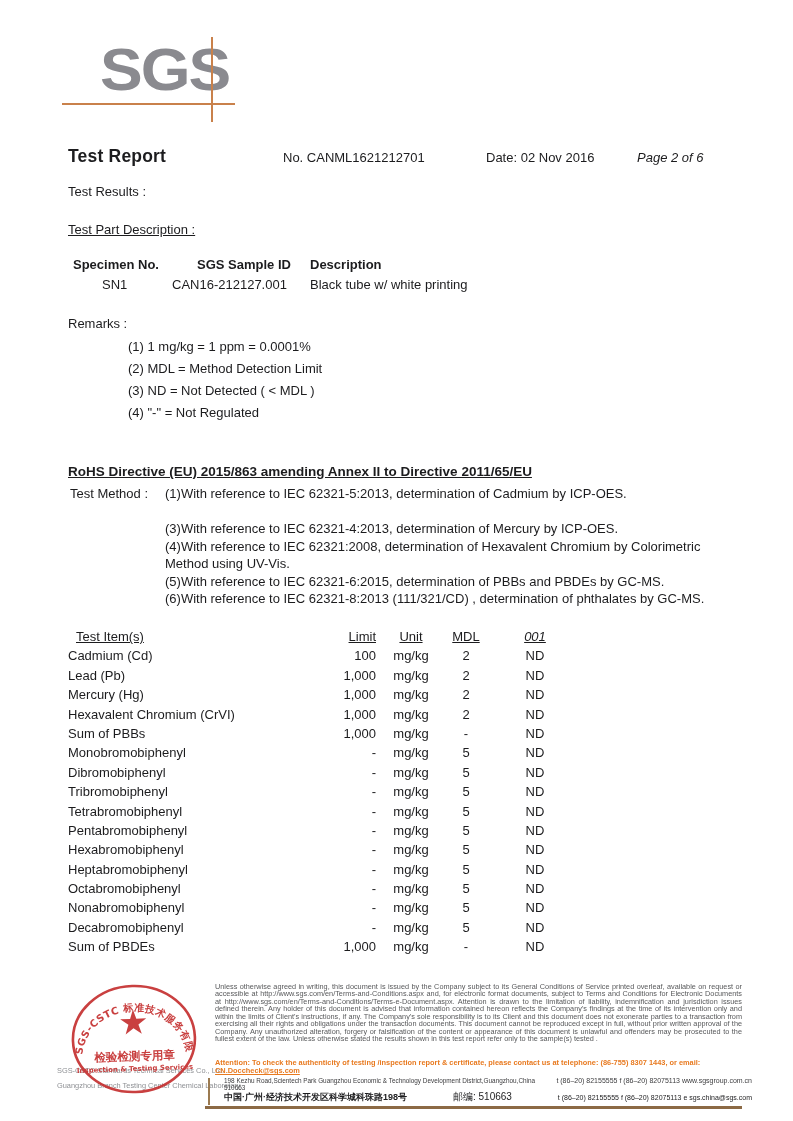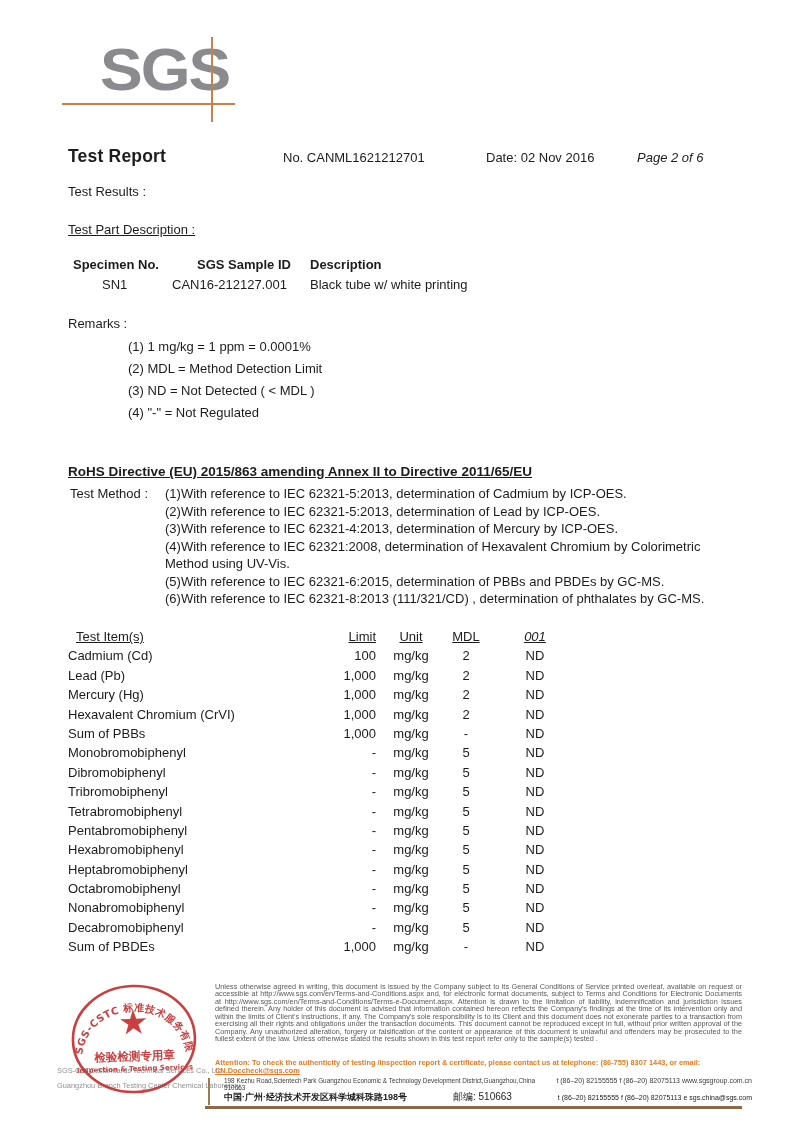--- a/index.html
+++ b/index.html
@@ -85,21 +85,20 @@
   <div class="abs" style="left:68px;top:316px;">Remarks :</div>
   <div class="abs remark" style="top:339px;">(1) 1 mg/kg = 1 ppm = 0.0001%</div>
   <div class="abs remark" style="top:361px;">(2) MDL = Method Detection Limit</div>
   <div class="abs remark" style="top:383px;">(3) ND = Not Detected ( &lt; MDL )</div>
   <div class="abs remark" style="top:405px;">(4) "-" = Not Regulated</div>
 
   <div class="abs bold underline" style="left:68px;top:464px;font-size:13.5px;">RoHS Directive (EU) 2015/863 amending Annex II to Directive 2011/65/EU</div>
 
   <div class="abs" style="left:70px;top:486px;">Test Method :</div>
   <div class="abs tm-line" style="top:486px;">(1)With reference to IEC 62321-5:2013, determination of Cadmium by ICP-OES.</div>
-  <div class="abs tm-line" style="top:503.5px;">(2)With reference to IEC 62321-5:2013, determination of Lead by ICP-OES.</div>
   <div class="abs tm-line" style="top:521px;">(3)With reference to IEC 62321-4:2013, determination of Mercury by ICP-OES.</div>
   <div class="abs tm-line" style="top:538.5px;">(4)With reference to IEC 62321:2008, determination of Hexavalent Chromium by Colorimetric</div>
   <div class="abs tm-line" style="top:556px;">Method using UV-Vis.</div>
   <div class="abs tm-line" style="top:573.5px;">(5)With reference to IEC 62321-6:2015, determination of PBBs and PBDEs by GC-MS.</div>
   <div class="abs tm-line" style="top:591px;">(6)With reference to IEC 62321-8:2013 (111/321/CD) , determination of phthalates by GC-MS.</div>
 
   <div class="abs rt">
     <div class="rt-row">
       <span class="rt-cell c-item-h underline">Test Item(s)</span>
       <span class="rt-cell c-limit"><span class="underline">Limit</span></span>

